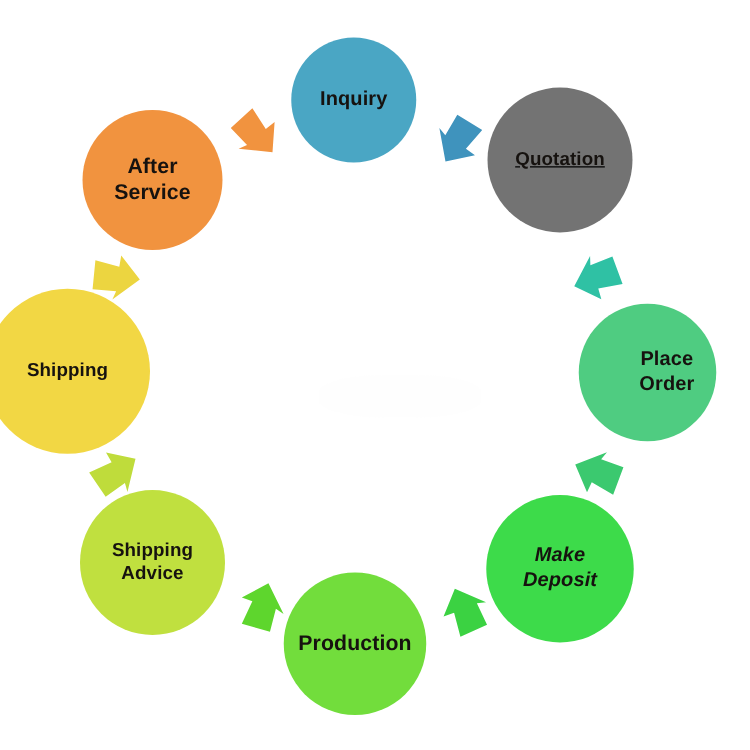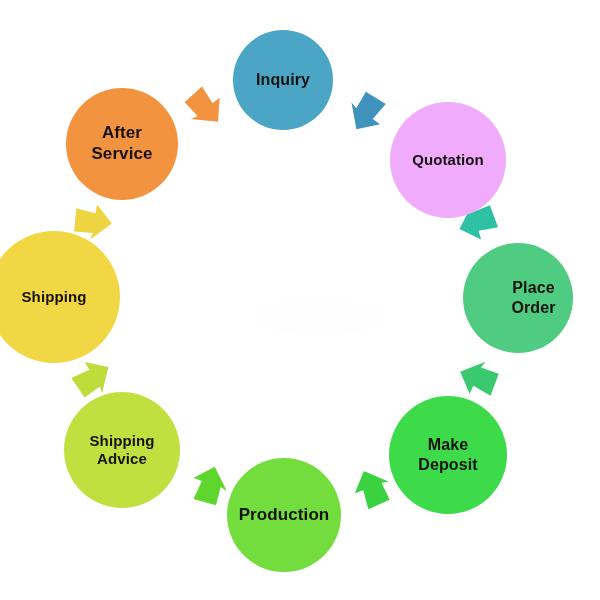--- a/index.html
+++ b/index.html
@@ -88,28 +88,28 @@
       <div class="arrow" style="left: 67px; top: 196px; transform: rotate(10deg);">
         <svg viewBox="0 0 58 52" xmlns="http://www.w3.org/2000/svg">
           <path d="M 50 24 L 30 6 L 30 16 L 8 14 L 10 40 L 31 38 L 29 46 Z" fill="#ecd540"></path>
         </svg>
       </div>
     </div>
   <div id="node-layer">
       <div class="node" style="left: 233px; top: 30px; width: 100px; height: 100px; background: rgb(74, 166, 196);">
         <span class="label" style="font-size: 16px; color: rgb(22, 18, 15);">Inquiry</span>
       </div>
-      <div class="node" style="left: 390px; top: 102px; width: 116px; height: 116px; background: #f0abfc;">
+      <div class="node" style="left: 390px; top: 70px; width: 116px; height: 116px; background: #737373; text-decoration: underline;">
         <span class="label" style="font-size: 15px; color: rgb(22, 18, 15);">Quotation</span>
       </div>
       <div class="node" style="left: 463px; top: 243px; width: 110px; height: 110px; background: rgb(79, 204, 129);">
         <span class="label" style="font-size: 16px; color: rgb(22, 18, 15); margin-left: 31px;">Place
 Order</span>
       </div>
-      <div class="node" style="left: 389px; top: 396px; width: 118px; height: 118px; background: rgb(61, 219, 74);">
+      <div class="node" style="left: 389px; top: 396px; width: 118px; height: 118px; background: rgb(61, 219, 74); font-style: italic;">
         <span class="label" style="font-size: 16px; color: rgb(22, 18, 15);">Make
 Deposit</span>
       </div>
       <div class="node" style="left: 227px; top: 458px; width: 114px; height: 114px; background: rgb(114, 221, 60);">
         <span class="label" style="font-size: 17px; color: rgb(22, 18, 15);">Production</span>
       </div>
       <div class="node" style="left: 64px; top: 392px; width: 116px; height: 116px; background: rgb(192, 224, 63);">
         <span class="label" style="font-size: 15px; color: rgb(22, 18, 15);">Shipping
 Advice</span>
       </div>

